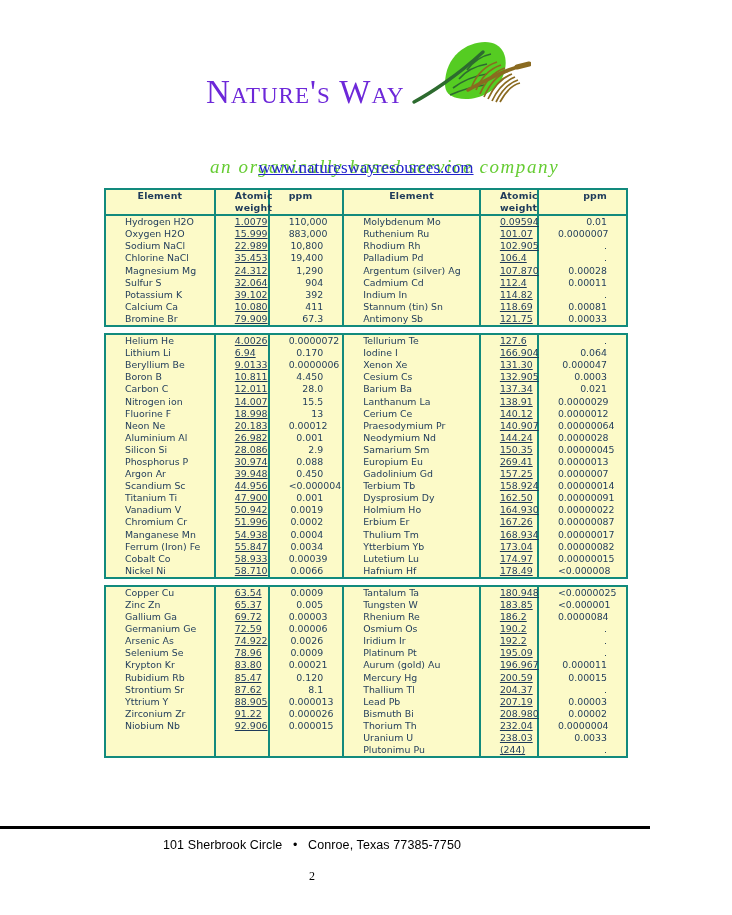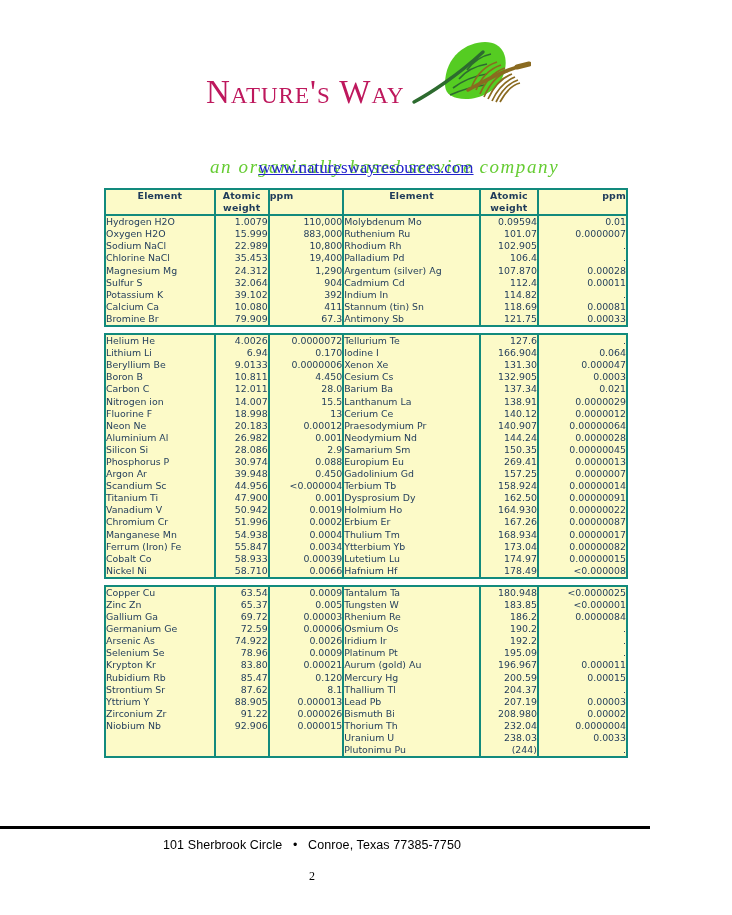--- a/index.html
+++ b/index.html
@@ -30,21 +30,21 @@
     height: 100px;
   }
   #logo-natures-way {
     position: absolute;
     left: 10px;
     top: 30px;
     font-family: "Liberation Serif", serif;
     font-size: 33px;
     font-variant: small-caps;
     letter-spacing: 1px;
-    color: #be185d;
+    color: #6d28d9;
     white-space: nowrap;
   }
   #logo-resources {
     position: absolute;
     left: 163px;
     top: 63px;
     font-family: "Liberation Serif", serif;
     font-size: 29px;
     font-variant: small-caps;
     letter-spacing: 1px;
@@ -98,21 +98,21 @@
     width: 524px;
     table-layout: fixed;
     background: #fcfac8;
     margin-bottom: 6px;
   }
   table.elem-table td, table.elem-table th {
     border: 2px solid #128a7d;
     font-family: "DejaVu Sans", sans-serif;
     font-size: 9.4px;
     color: #1e3a5a;
-    padding: 0 0;
+    padding: 0 19px;
     vertical-align: top;
     line-height: 12.1px;
   }
   
   col.c-el1 { width: 106px; }
   col.c-aw1 { width: 52px; }
   col.c-pp1 { width: 72px; }
   col.c-el2 { width: 132px; }
   col.c-aw2 { width: 56px; }
   col.c-pp2 { width: 86px; }
@@ -122,21 +122,21 @@
     font-size: 10px;
     padding-top: 6px;
     padding-bottom: 18px;
     letter-spacing: 0.2px;
   }
   th.h-center { text-align: center; }
   th.h-left   { text-align: left; }
   th.h-right  { text-align: right; }
 
   td.cell-name  { text-align: left;  white-space: nowrap; }
-  td.cell-aw    { text-align: right;  white-space: nowrap; }
+  td.cell-aw    { text-align: right;  white-space: nowrap; text-decoration: underline; }
   td.cell-ppm   { text-align: right; white-space: nowrap; }
 
   td.pad-top    { padding-top: 7px; }
   td.pad-bottom { padding-bottom: 7px; }
 
   .rowstack { display: block; }
   .rowstack .line { display: block; height: 12.1px; }
   .rowstack .line.empty { visibility: hidden; }
 
   

